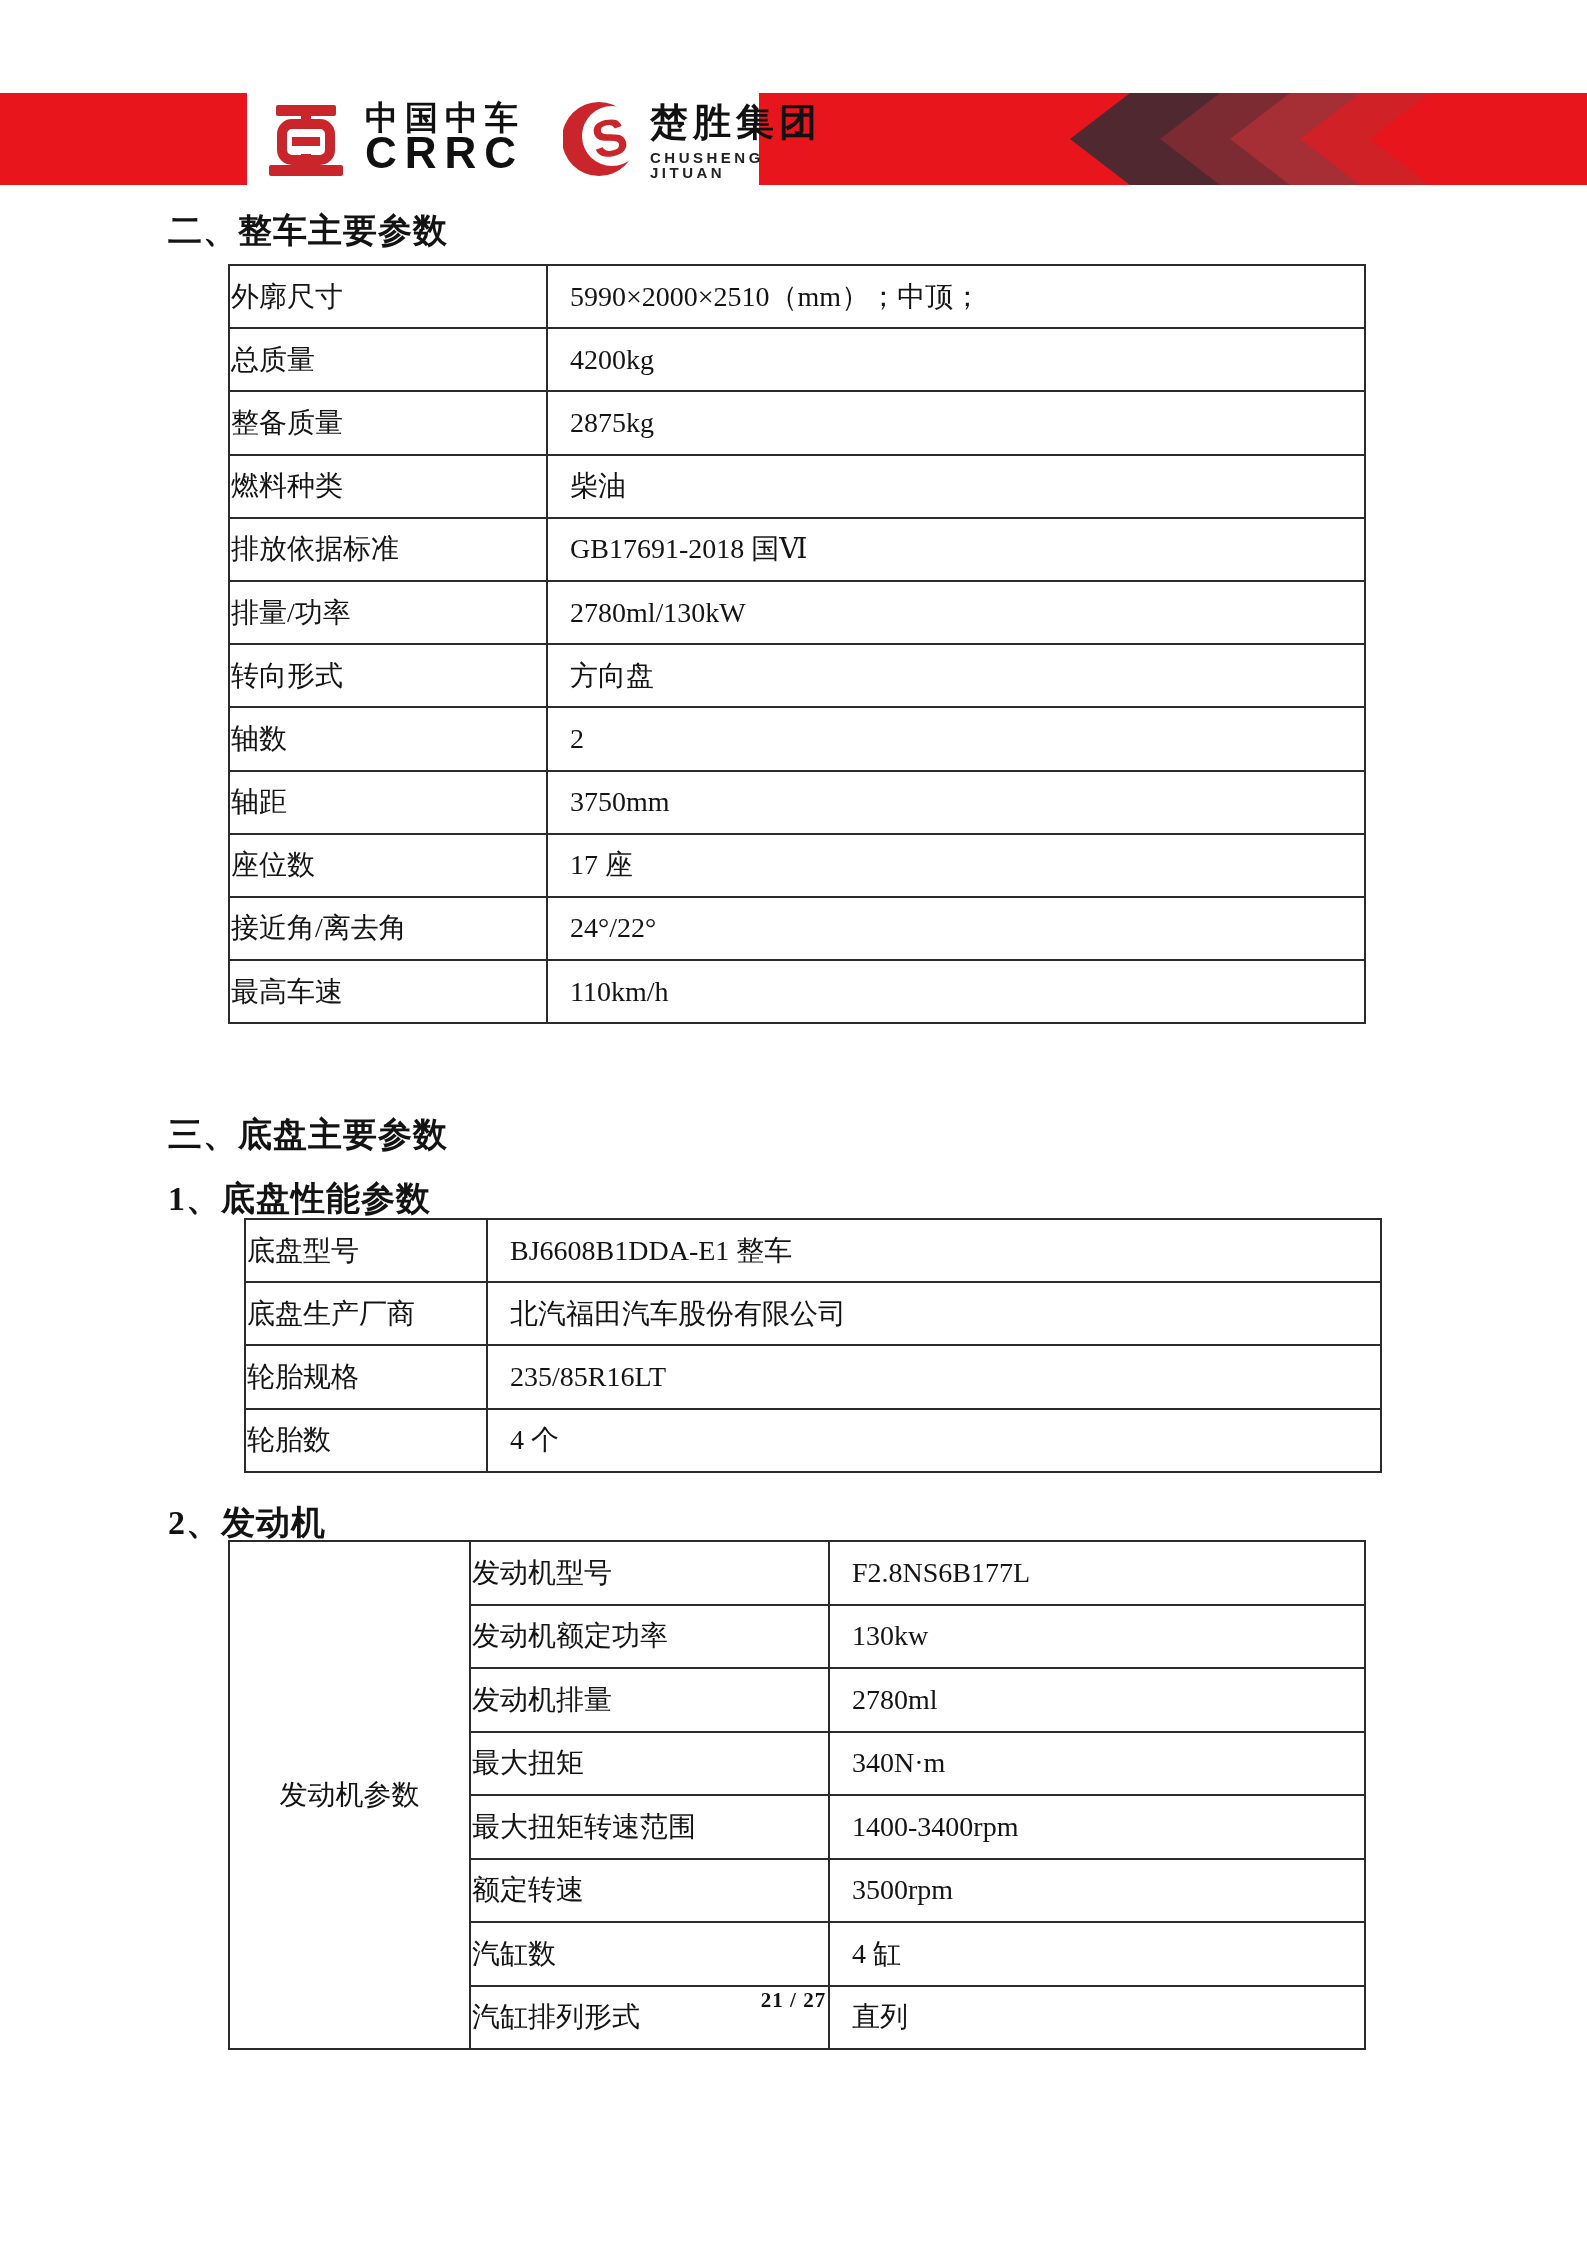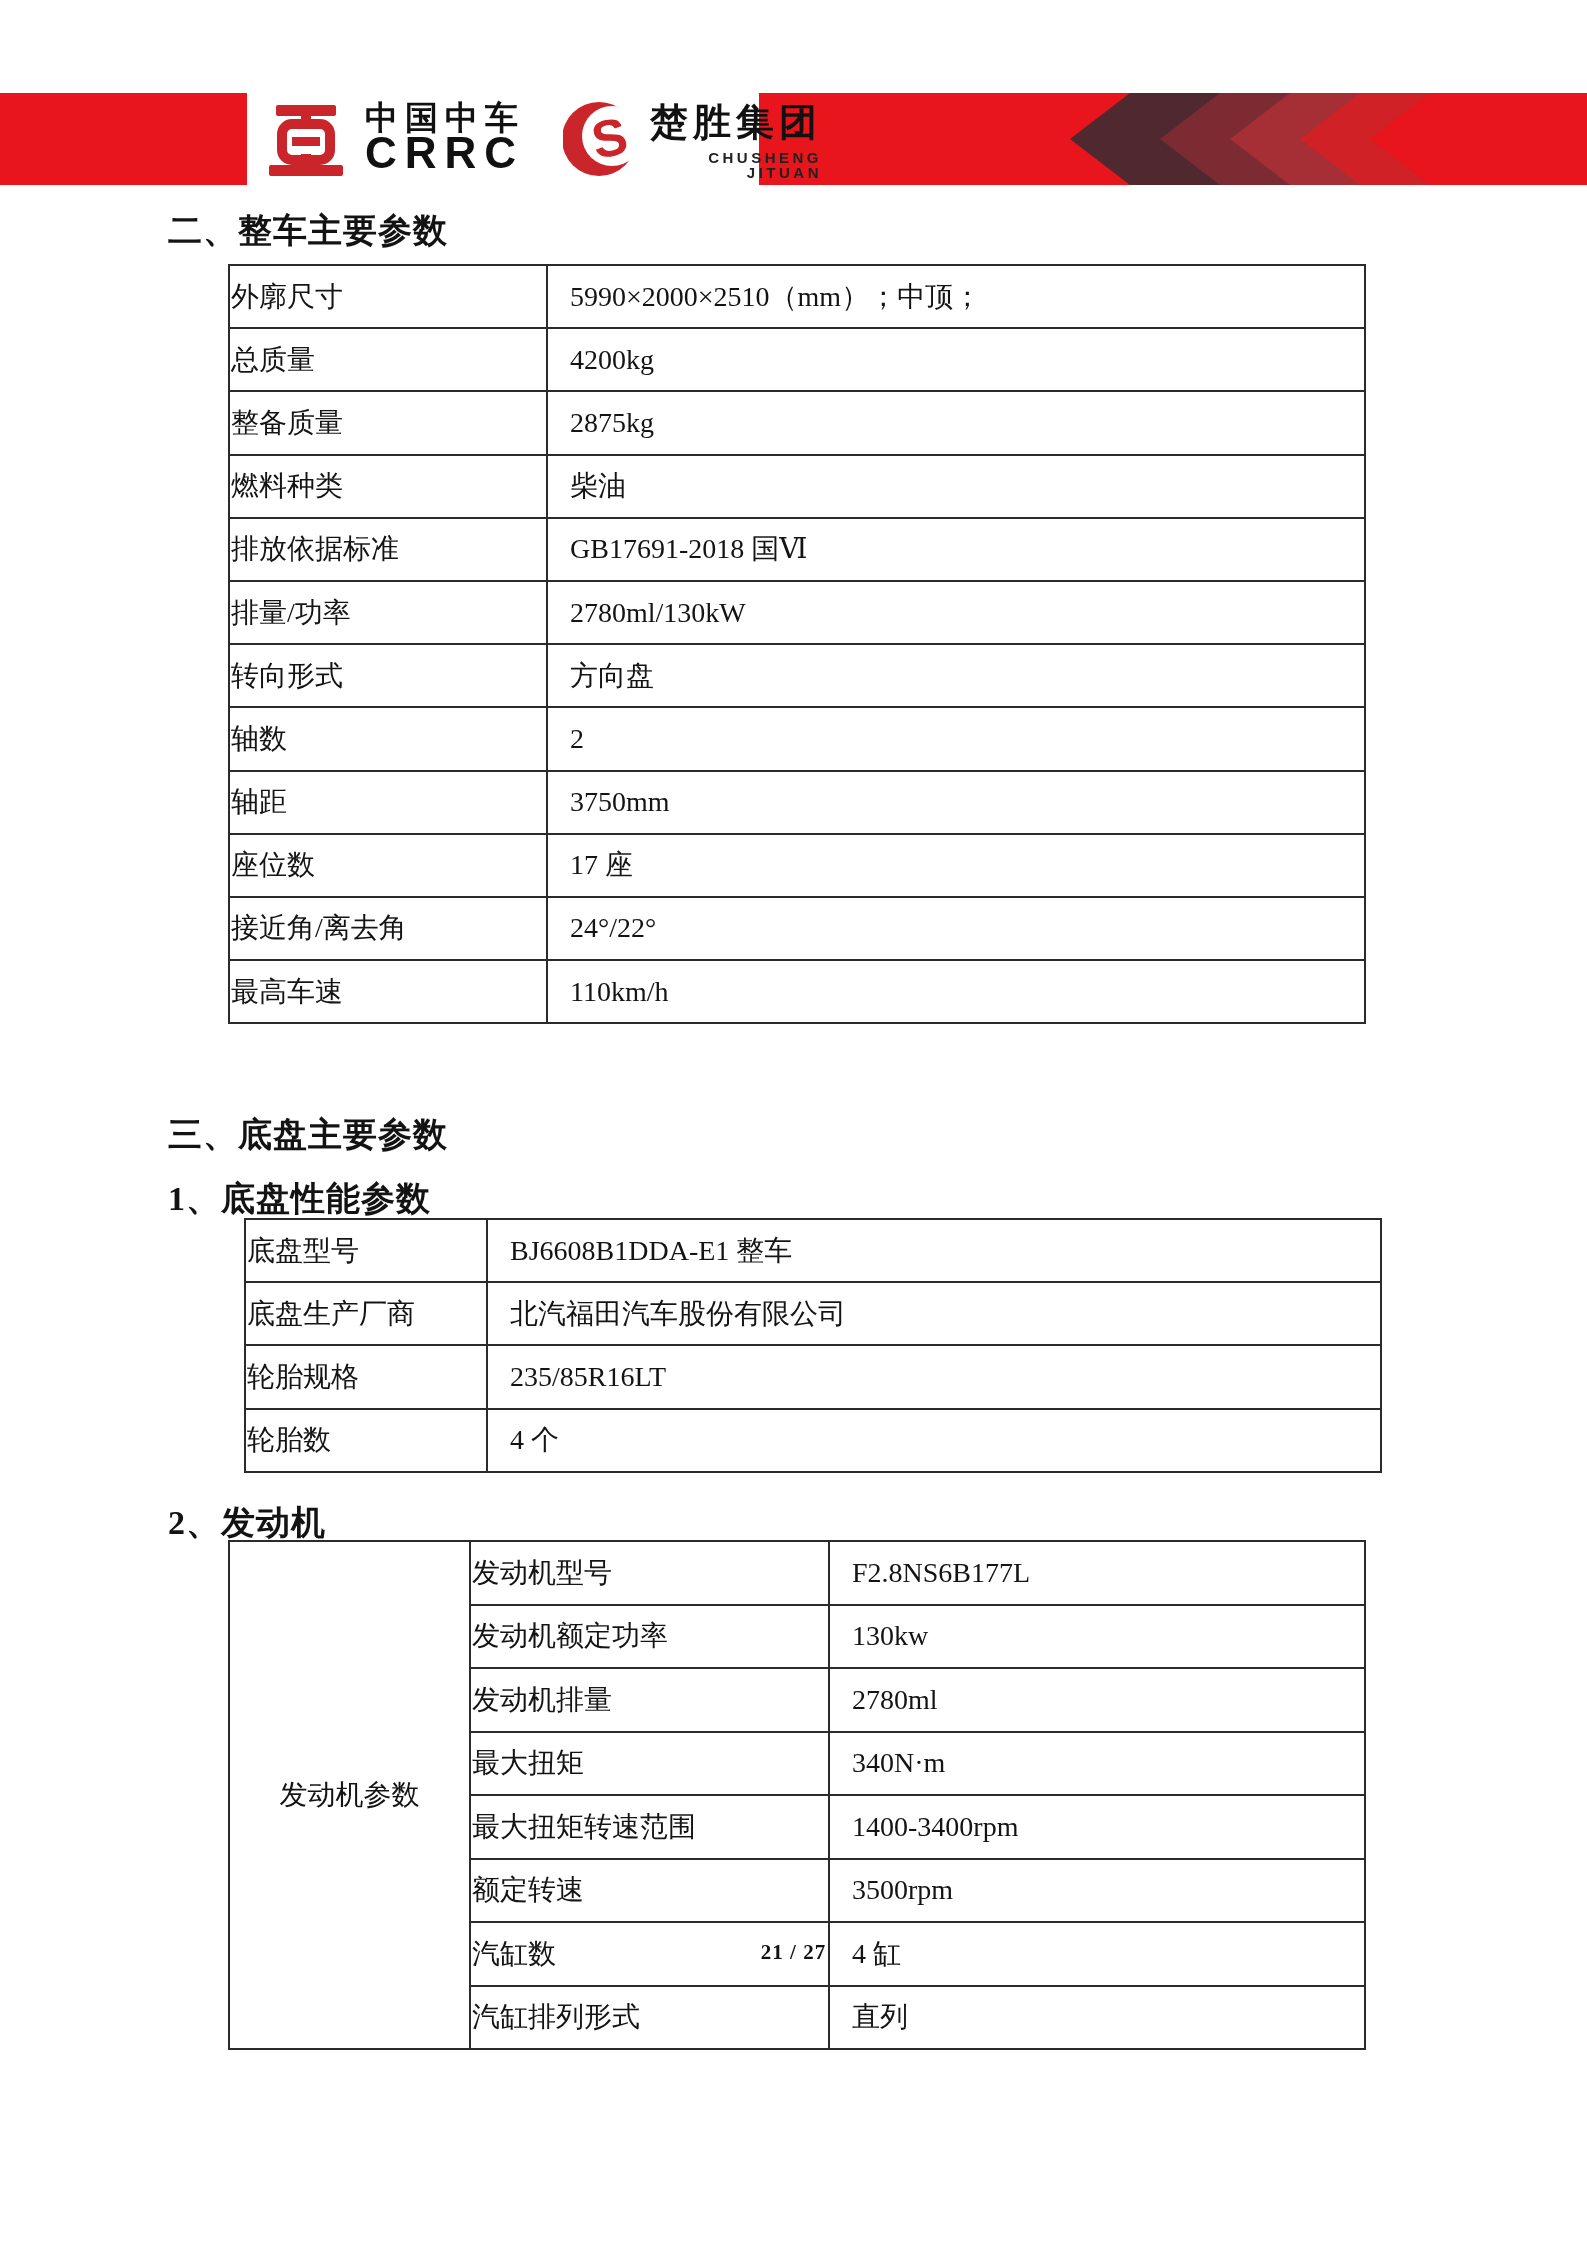--- a/index.html
+++ b/index.html
@@ -10,35 +10,35 @@
   
   .band { position:absolute; left:0; top:93px; width:1587px; height:92px; background:var(--banner_red,#e8151d); }
   .logo-panel { position:absolute; left:247px; top:93px; width:512px; height:92px; background:#ffffff; display:flex; align-items:center; }
   .crrc-logo { position:absolute; left:18px; top:6px; }
   .crrc-text { position:absolute; left:118px; top:8px; line-height:1; }
   .crrc-cn { font-size:33px; font-weight:bold; letter-spacing:7px; color:#111; font-family:"Liberation Sans",sans-serif; white-space:nowrap; }
   .crrc-en { font-size:44px; font-weight:bold; letter-spacing:8px; color:#111; font-family:"Liberation Sans",sans-serif; line-height:0.85; }
   .cs-logo { position:absolute; left:316px; top:7px; }
   .cs-text { position:absolute; left:403px; top:10px; line-height:1; }
   .cs-cn { font-size:38px; font-weight:bold; letter-spacing:5px; color:#111; font-family:"Liberation Sans",sans-serif; white-space:nowrap; }
-  .cs-en { font-size:15px; font-weight:bold; letter-spacing:3.5px; color:#222; font-family:"Liberation Sans",sans-serif; margin-top:9px;text-align:right; }
+  .cs-en { font-size:15px; font-weight:bold; letter-spacing:3.5px; color:#222; font-family:"Liberation Sans",sans-serif; margin-top:9px; }
   .chevrons { position:absolute; left:1070px; top:93px; }
   
   .h { position:absolute; left:148px; font-size:34px; font-weight:bold; color:#131313; letter-spacing:1px; white-space:nowrap;margin-left:20px; }
   
   table.spec { position:absolute; border-collapse:collapse; table-layout:fixed; }
   table.spec td { border:2px solid var(--border_dark,#2b2b2b); font-size:28px; color:#141414; overflow:hidden; white-space:nowrap; }
   td.label-cell { }
   td.value-cell { text-align:left; padding-left:22px;margin-left:12px; }
   td.group-cell { text-align:center; vertical-align:middle; }
   .t-vehicle tr { height:63.2px; }
   .t-chassis tr { height:63.2px; }
   .t-engine tr { height:63.5px; }
   
-  .footer { position:absolute; left:0; top:1940px; width:1587px; text-align:center;
+  .footer { position:absolute; left:0; top:1988px; width:1587px; text-align:center;
             font-size:21px; font-weight:bold; color:#111; font-family:"Liberation Serif",serif; letter-spacing:1px; }
 </style>
 </head>
 <body>
 
 <div class="page">
 
   <div class="band"></div>
 
   <svg class="chevrons" width="380" height="92" viewBox="0 0 380 92">

